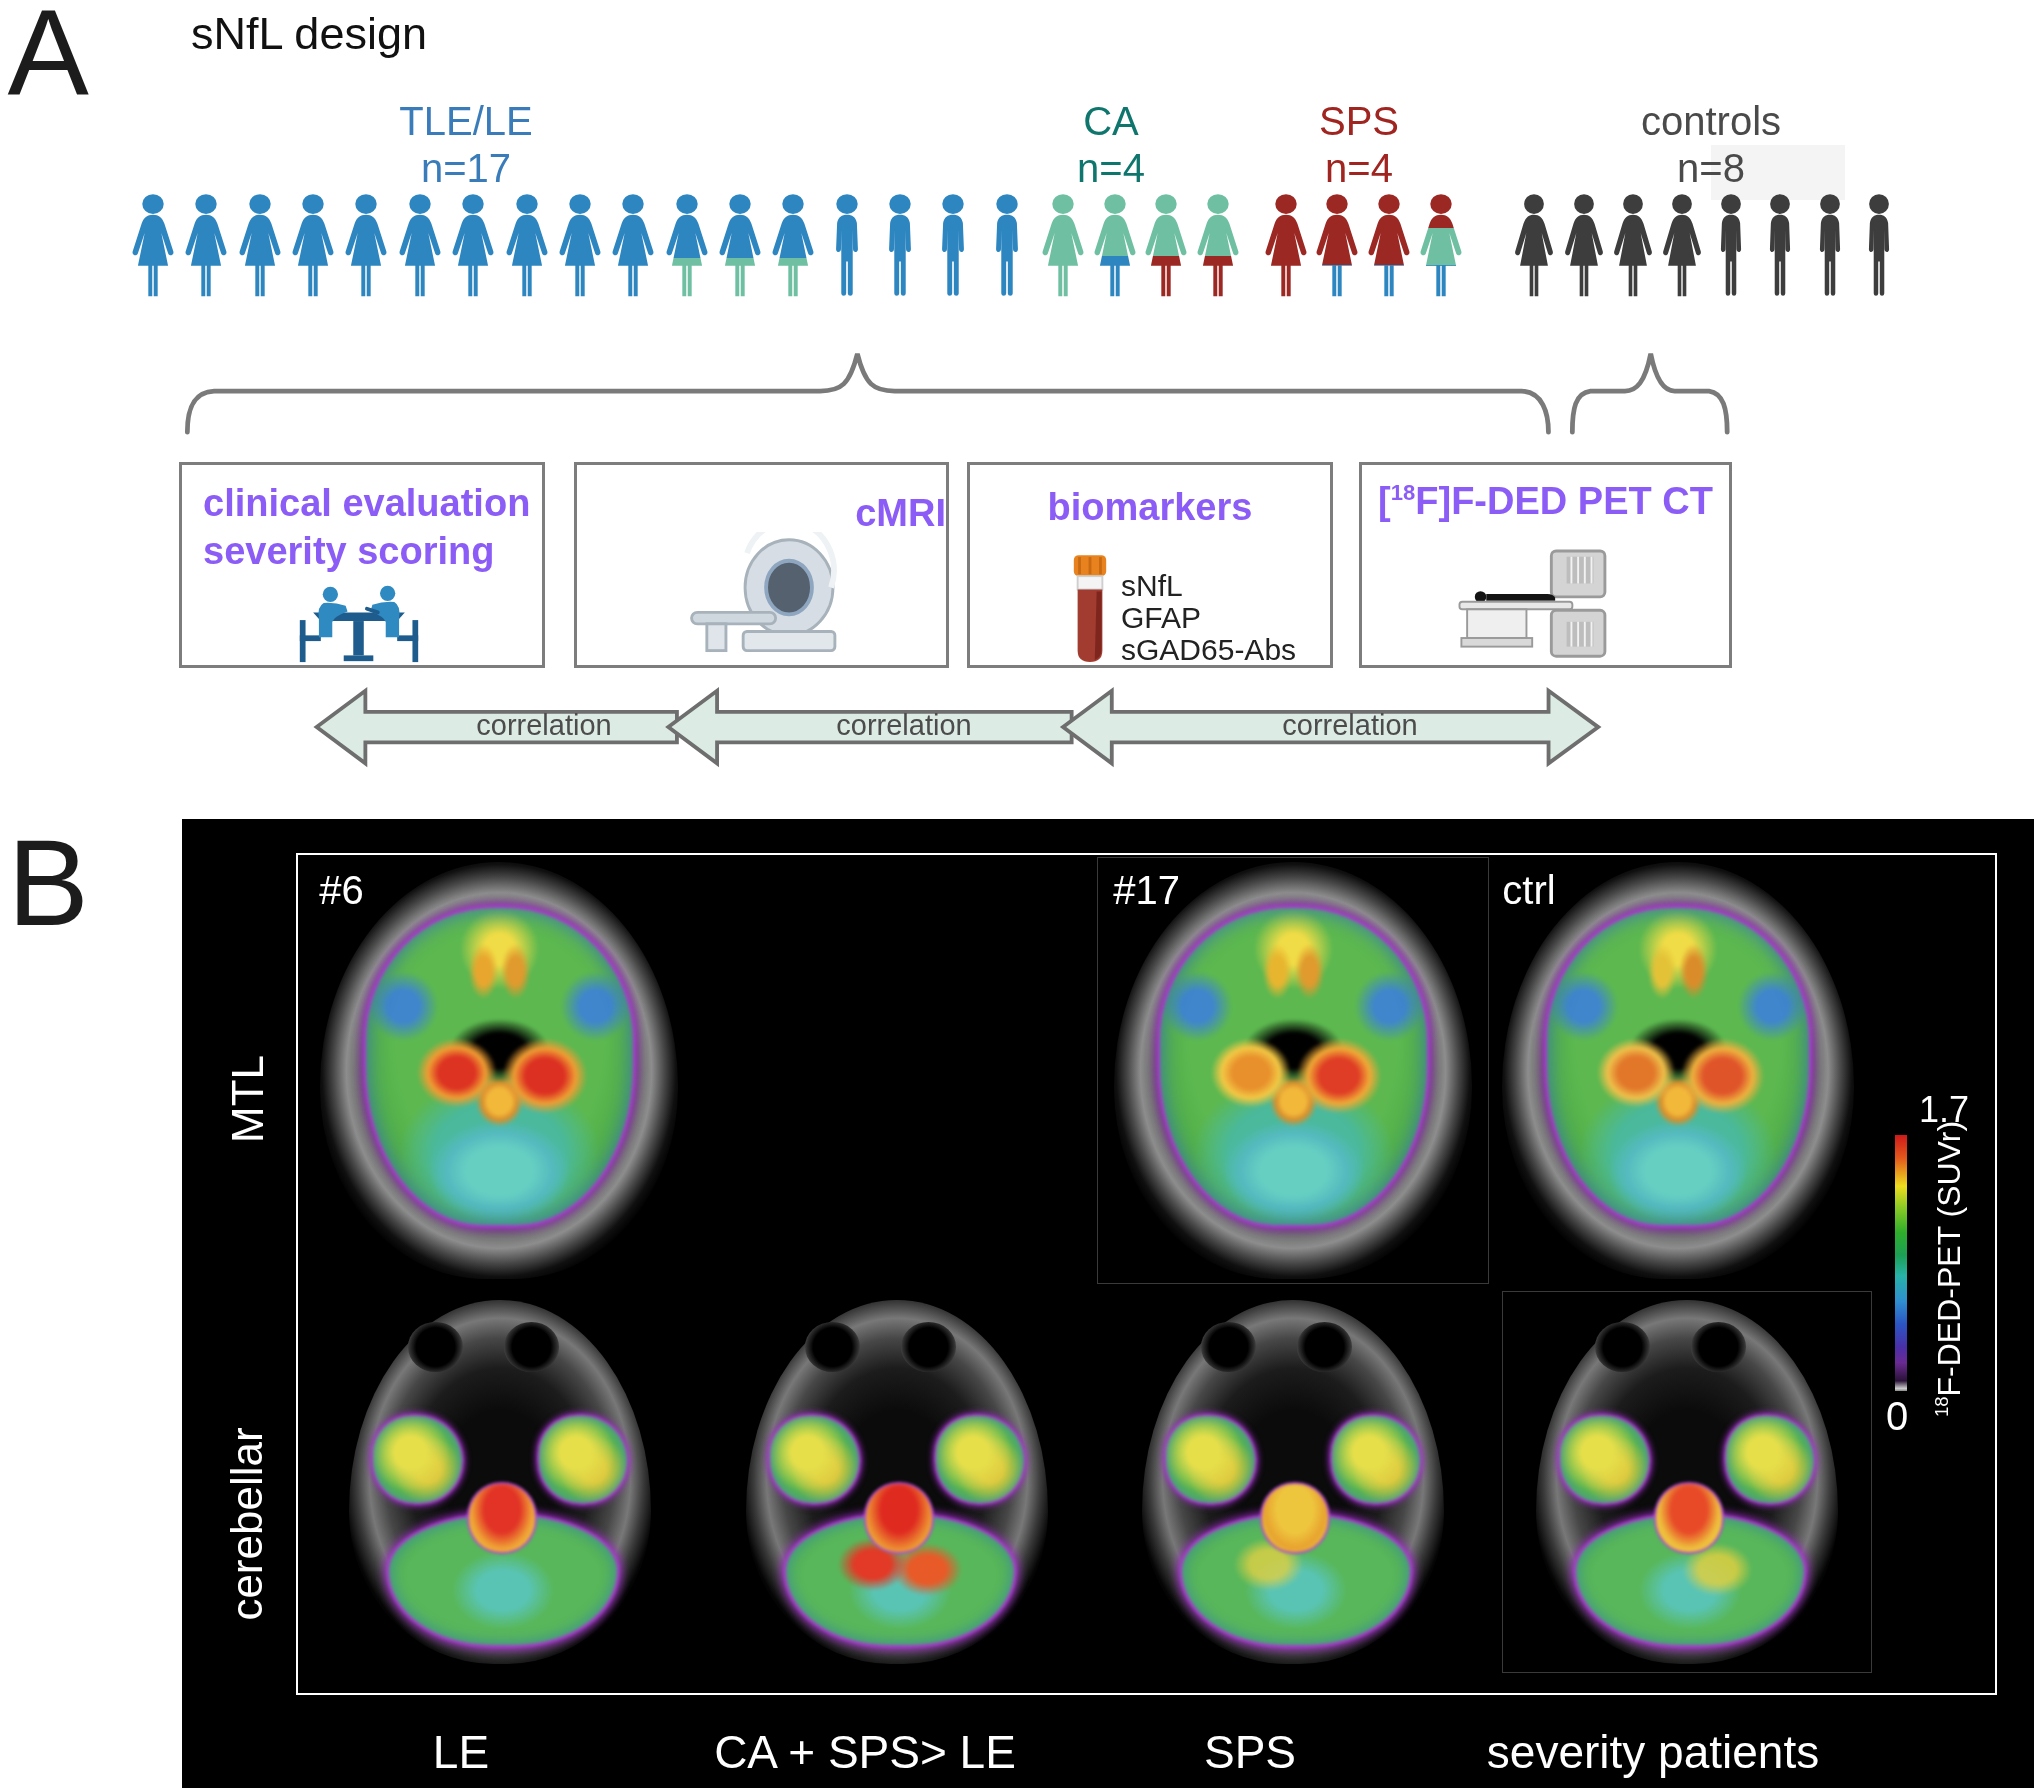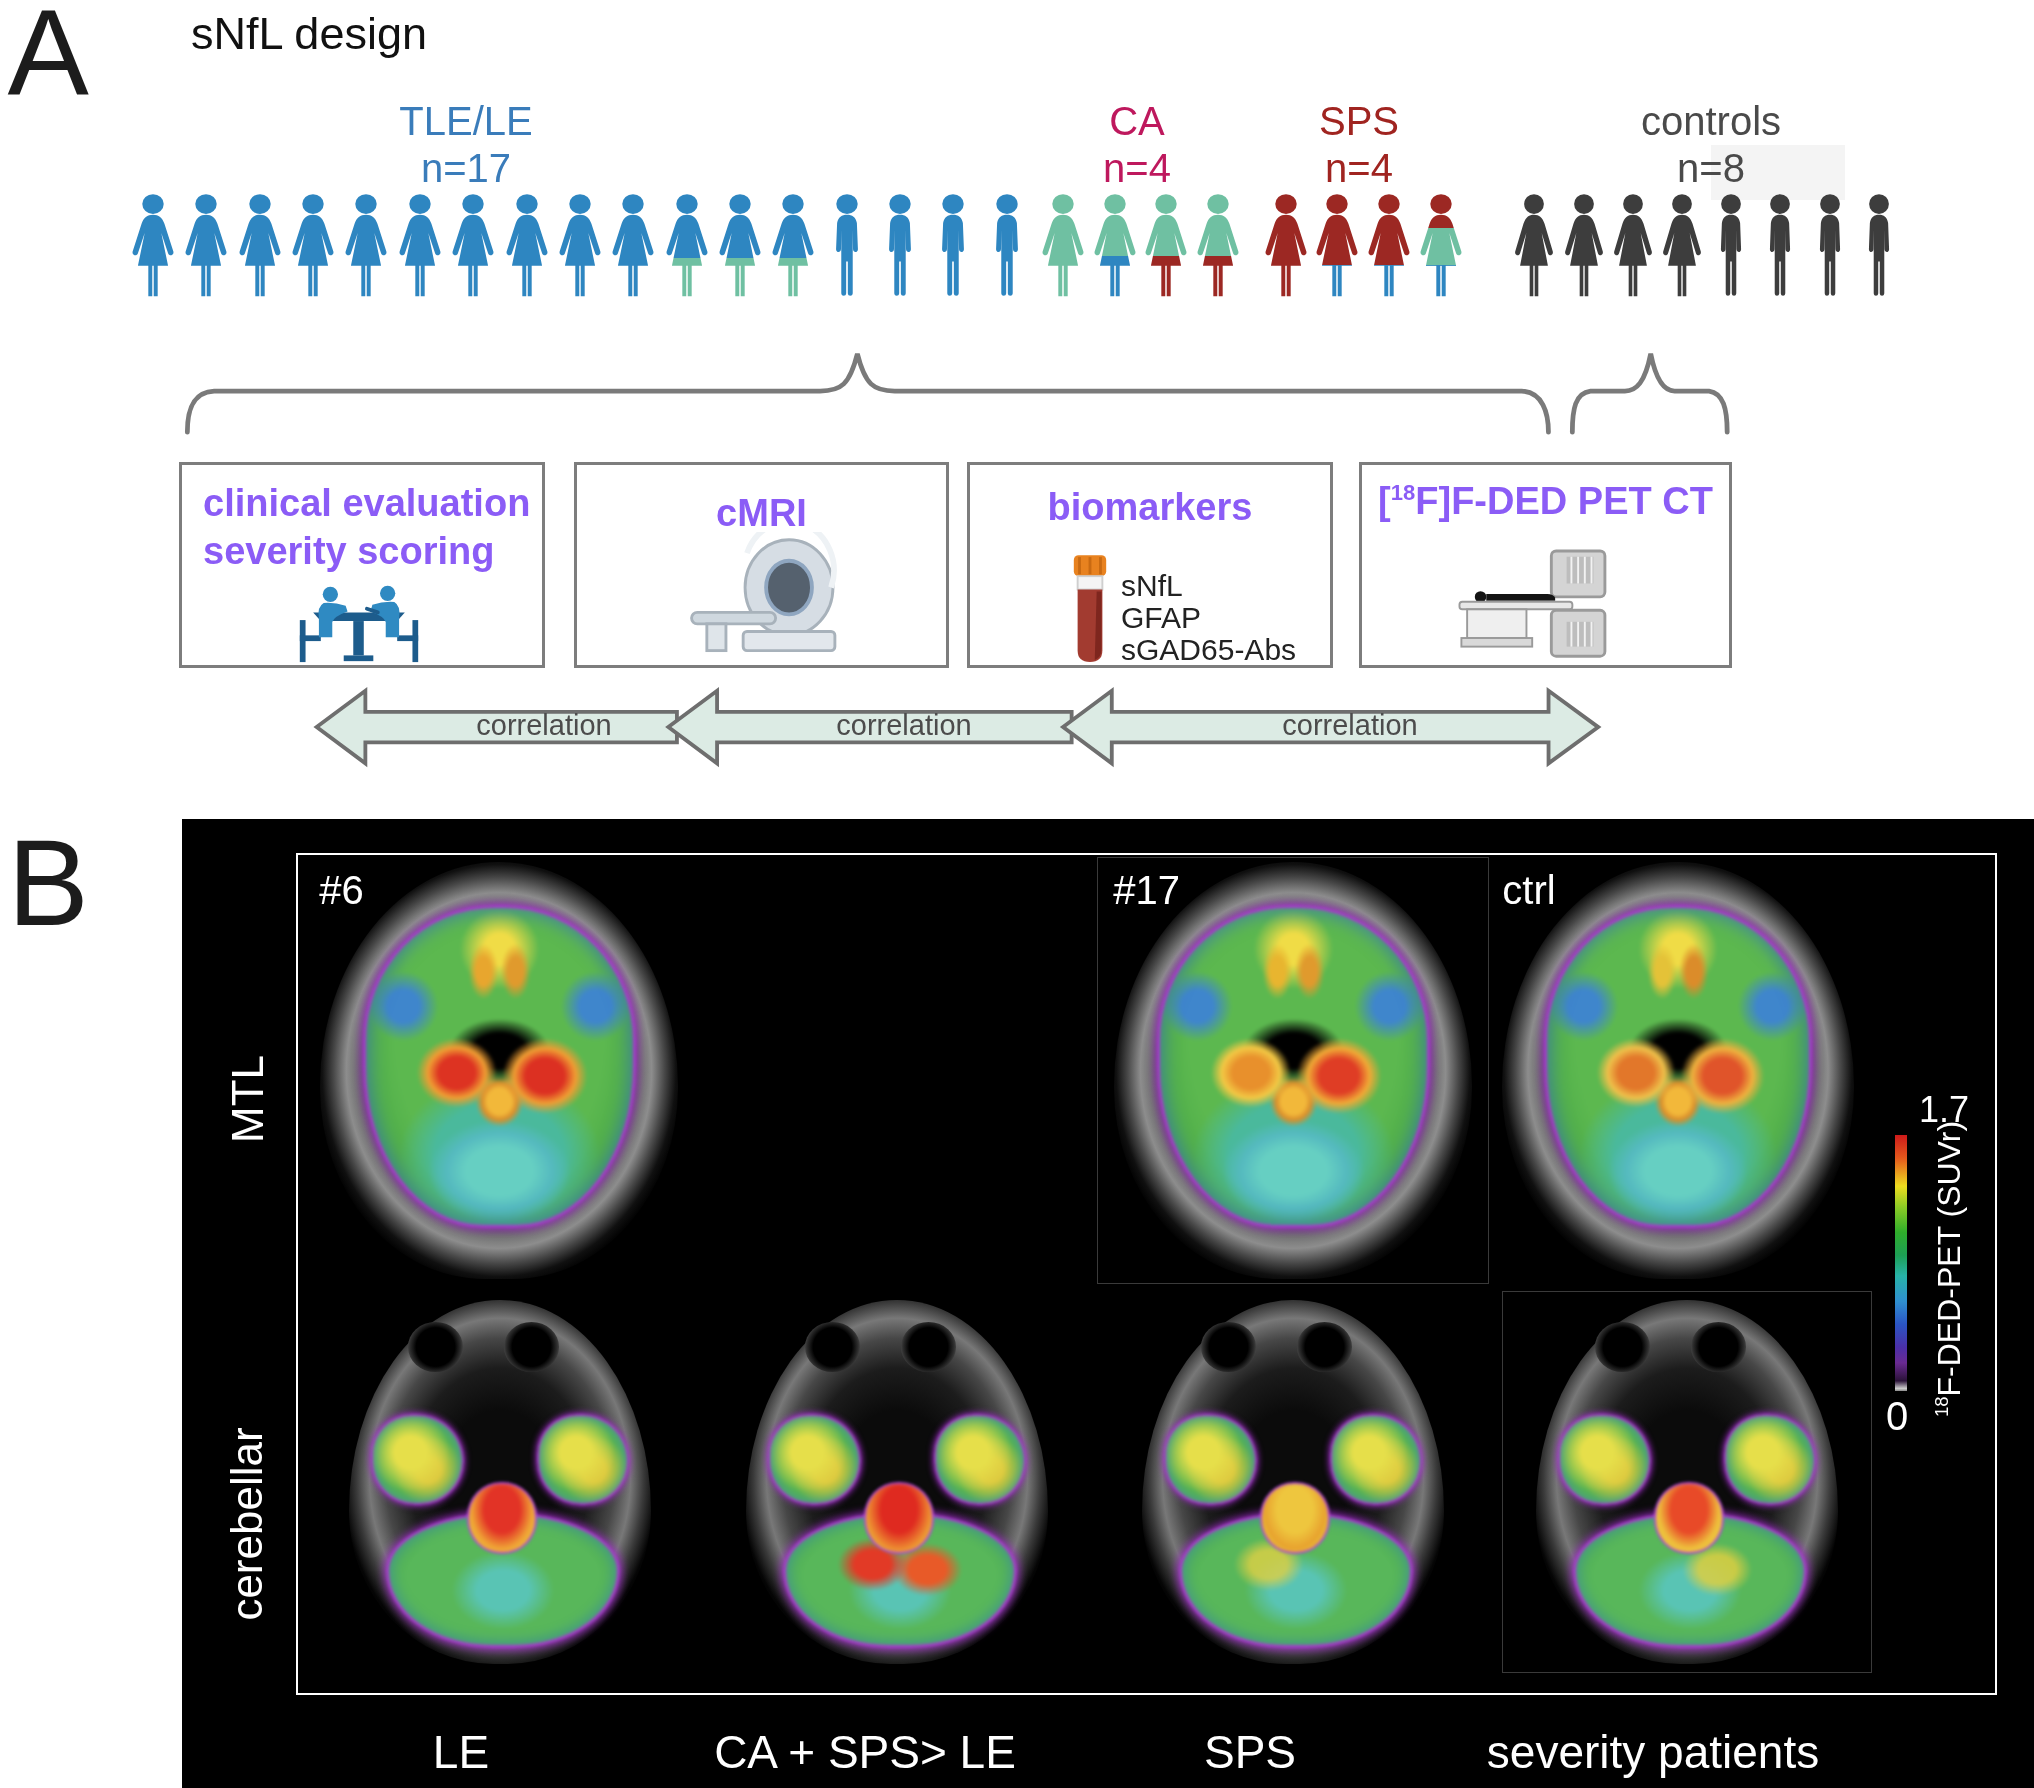--- a/index.html
+++ b/index.html
@@ -90,21 +90,21 @@
 
 <div class="page">
 
   <div class="abs panel-letter" style="left:7.6px;top:-7.6px;">A</div>
   <div class="abs fig-title" style="left:191px;top:7.6px;">sNfL design</div>
 
   <div class="grp-label" style="left: 466px; top: 98px; color: rgb(58, 124, 186);">
     <div>TLE/LE</div>
     <div>n=17</div>
   </div>
-  <div class="grp-label" style="left: 1137px; top: 98px; color: #be185d; text-align: center;">
+  <div class="grp-label" style="left: 1111px; top: 98px; color: #0f766e; text-align: center;">
     <div>CA</div>
     <div>n=4</div>
   </div>
   <div class="grp-label" style="left: 1359px; top: 98px; color: rgb(160, 36, 32);">
     <div>SPS</div>
     <div>n=4</div>
   </div>
   <div class="abs" style="left:1711px;top:145px;width:134px;height:55px;background:#f4f4f4;"></div>
   <div class="grp-label" style="left: 1711px; top: 98px; color: rgb(74, 74, 74);">
     <div>controls</div>
@@ -462,21 +462,21 @@
         <rect x="110" y="58" width="22" height="6" fill="#1d5c8c"></rect>
       <circle cx="40" cy="15" r="8" fill="#2f8ac2"></circle>
       <path d="M33 24 Q26 28 28 40 L28 60 L42 60 L42 44 Q44 38 58 33 L56 27 Q44 23 33 24 Z" fill="#2f8ac2"></path>
       <circle cx="100" cy="14" r="8" fill="#2f8ac2"></circle>
       <path d="M107 23 Q114 27 112 40 L112 60 L98 60 L98 44 Q96 38 82 33 L84 26 Q96 22 107 23 Z" fill="#2f8ac2"></path>
       <rect x="76" y="30" width="16" height="4" rx="2" fill="#1d5c8c" transform="rotate(18 84 32)"></rect>
     </svg>
   </div>
 
   <div class="box" style="left:574px;top:462px;width:375px;height:206px;">
-    <div class="box-title" style="position:absolute;left:0;top:27px;width:100%;text-align:center;">cMRI</div>
+    <div class="box-title" style="position:absolute;left:0;top:27px;width:100%;text-align:right;">cMRI</div>
     <svg style="position:absolute;left:105px;top:67px;" width="172" height="134" viewBox="0 0 180 140">
       <ellipse cx="112" cy="58" rx="46" ry="50" fill="#d6dde4" stroke="#a8b2bb" stroke-width="3"></ellipse>
       <ellipse cx="112" cy="58" rx="24" ry="28" fill="#55616e"></ellipse>
       <ellipse cx="112" cy="58" rx="24" ry="28" fill="none" stroke="#8fa6c0" stroke-width="4"></ellipse>
       <rect x="64" y="104" width="96" height="20" rx="4" fill="#e2e7ec" stroke="#a8b2bb" stroke-width="3"></rect>
       <rect x="10" y="84" width="88" height="12" rx="6" fill="#cfd8df" stroke="#a8b2bb" stroke-width="3"></rect>
       <rect x="26" y="96" width="20" height="28" fill="#dfe5ea" stroke="#a8b2bb" stroke-width="3"></rect>
       <path d="M68 22 A46 50 0 0 1 156 58" fill="none" stroke="#eef2f5" stroke-width="6"></path>
     </svg>
   </div>

